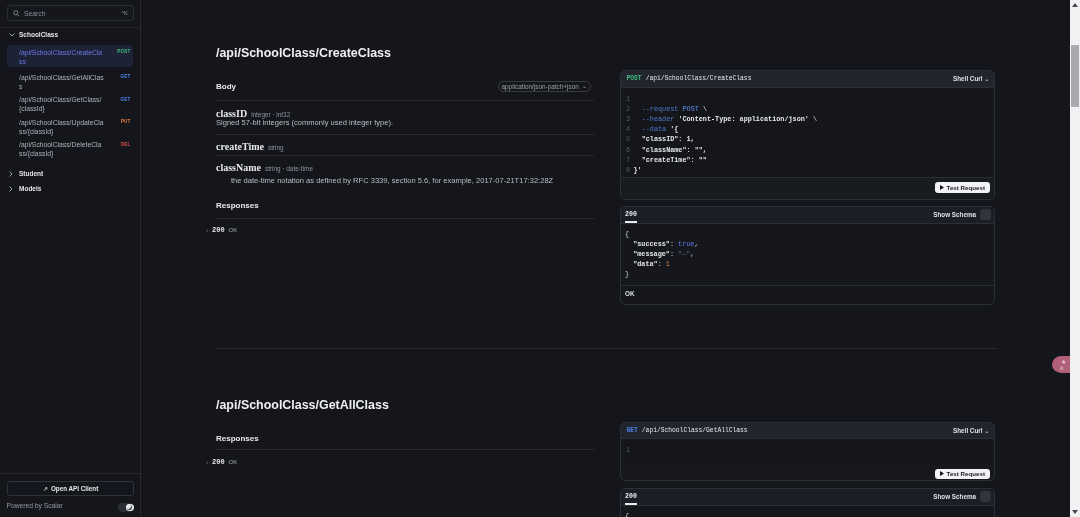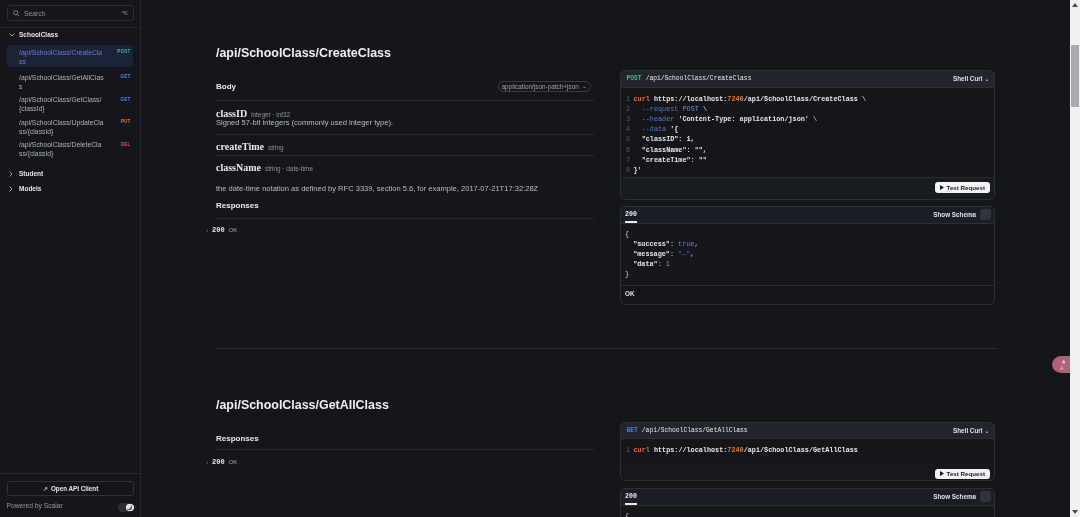--- a/index.html
+++ b/index.html
@@ -123,35 +123,35 @@
   <div class="hdiv" style="top:99.5px;"></div>
 
   <div class="prop" style="top:108px;"><span class="pname">classID</span><span class="pmeta">integer · int32</span></div>
   <div class="pdesc" style="top:118px;">Signed 57-bit integers (commonly used integer type).</div>
   <div class="hdiv" style="top:133.5px;"></div>
 
   <div class="prop" style="top:140.5px;"><span class="pname">createTime</span><span class="pmeta">string</span></div>
   <div class="hdiv" style="top:154.5px;"></div>
 
   <div class="prop" style="top:161.5px;"><span class="pname">className</span><span class="pmeta">string · date-time</span></div>
-  <div class="pdesc" style="top:184px;">the date-time notation as defined by RFC 3339, section 5.6, for example, 2017-07-21T17:32:28Z</div>
+  <div class="pdesc" style="top:176px;margin-left:15px;">the date-time notation as defined by RFC 3339, section 5.6, for example, 2017-07-21T17:32:28Z</div>
 
   <div class="lbl" style="top:200.5px;">Responses</div>
   <div class="hdiv" style="top:217.5px;"></div>
   <div class="resprow" style="top:226px;">›<span class="code200">200</span><span class="ok">OK</span></div>
 
   <div class="card" style="top:70px; height:129.5px;">
     <div class="card-head">
         <span class="method" style="color:#41bd83;">POST</span>
         <span class="path">/api/SchoolClass/CreateClass</span>
         <span class="spacer"></span>
         <span class="shell">Shell Curl <span style="font-weight:normal;">⌄</span></span>
       </div>
     <div class="codearea" style="height:89px;">
-      <div class="cline"><span class="ln">1</span><span class="ct"><span class="tok-curl">curl</span> https://localhost:<span class="tok-num">7240</span>/api/SchoolClass/CreateClass <span class="tok-plain">\</span></span></div>
+      <div class="cline"><span class="ln">1</span></div>
       <div class="cline"><span class="ln">2</span><span class="ct"><span class="tok-flag">  --request</span> <span class="tok-blue" style="font-weight:normal;">POST</span> <span class="tok-plain">\</span></span></div>
       <div class="cline"><span class="ln">3</span><span class="ct"><span class="tok-flag">  --header</span> 'Content-Type: application/json' <span class="tok-plain">\</span></span></div>
       <div class="cline"><span class="ln">4</span><span class="ct"><span class="tok-flag">  --data</span> '{</span></div>
       <div class="cline"><span class="ln">5</span><span class="ct">  "classID": 1,</span></div>
       <div class="cline"><span class="ln">6</span><span class="ct">  "className": "",</span></div>
       <div class="cline"><span class="ln">7</span><span class="ct">  "createTime": ""</span></div>
       <div class="cline"><span class="ln">8</span><span class="ct">}'</span></div>
     </div>
     <div class="card-foot" style="height:21.5px;">
       <div class="testbtn" style="top:4.5px;"><svg class="icon" width="4" height="5" viewBox="0 0 4 5">
@@ -185,21 +185,21 @@
   <div class="resprow" style="top:458px;">›<span class="code200">200</span><span class="ok">OK</span></div>
 
   <div class="card" style="top:421.5px; height:59px;">
     <div class="card-head" style="height:16px;">
         <span class="method" style="color:#4e82f0;">GET</span>
         <span class="path">/api/SchoolClass/GetAllClass</span>
         <span class="spacer"></span>
         <span class="shell">Shell Curl <span style="font-weight:normal;">⌄</span></span>
       </div>
     <div class="codearea" style="height:25px;">
-      <div class="cline"><span class="ln">1</span><span class="ct"><span class="tok-curl">curl</span> https://localhost:<span class="tok-num">7240</span>/api/SchoolClass/GetAllClass</span></div>
+      <div class="cline"><span class="ln">1</span></div>
     </div>
     <div class="card-foot" style="height:17px; border-top:none; background:transparent;">
       <div class="testbtn" style="top:5px; height:10px;"><svg class="icon" width="4" height="5" viewBox="0 0 4 5">
             <path d="M0 0 L4 2.5 L0 5 Z" fill="#17181c"></path>
           </svg>Test Request</div>
     </div>
   </div>
 
   <div class="card" style="top:487.5px; height:40px; background:#15171c;">
     <div class="resp-head">

